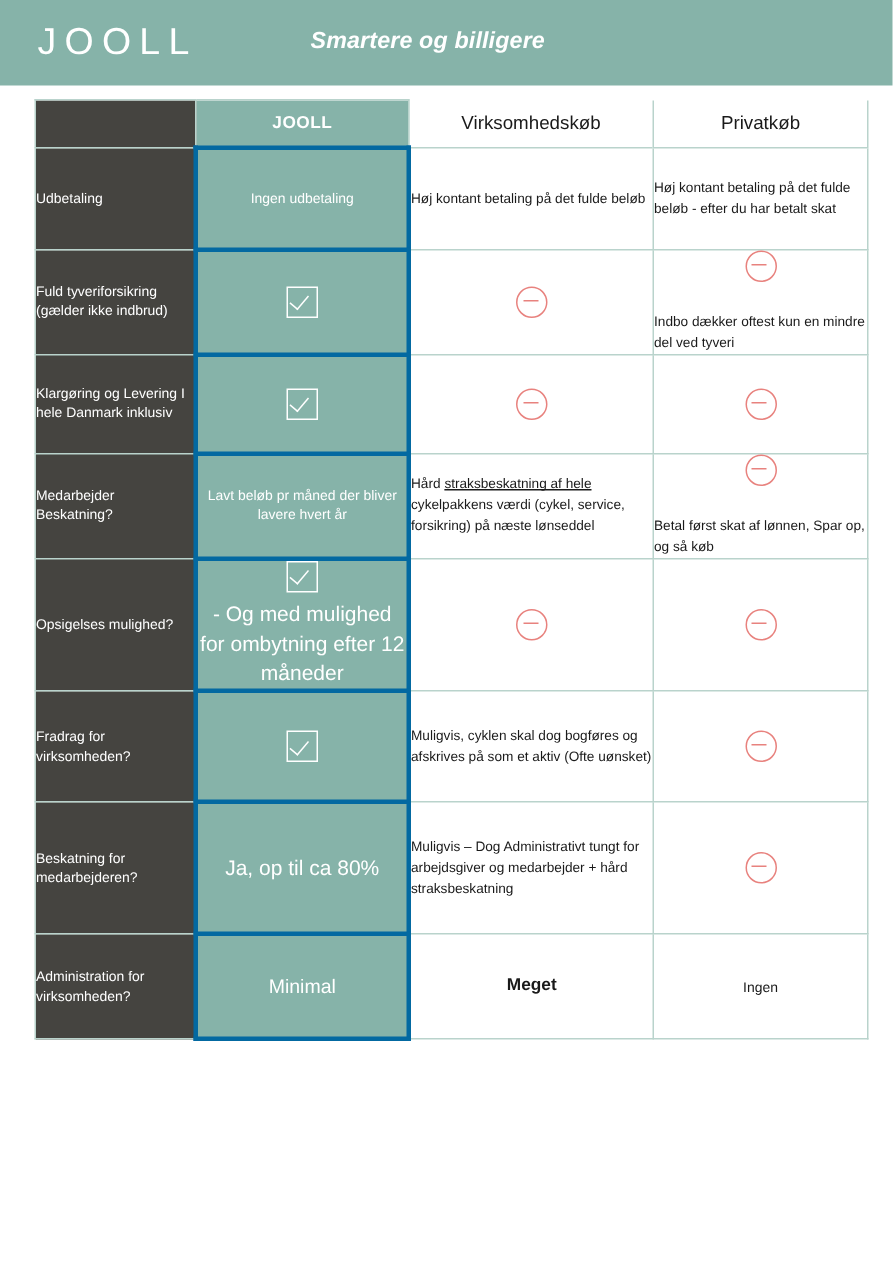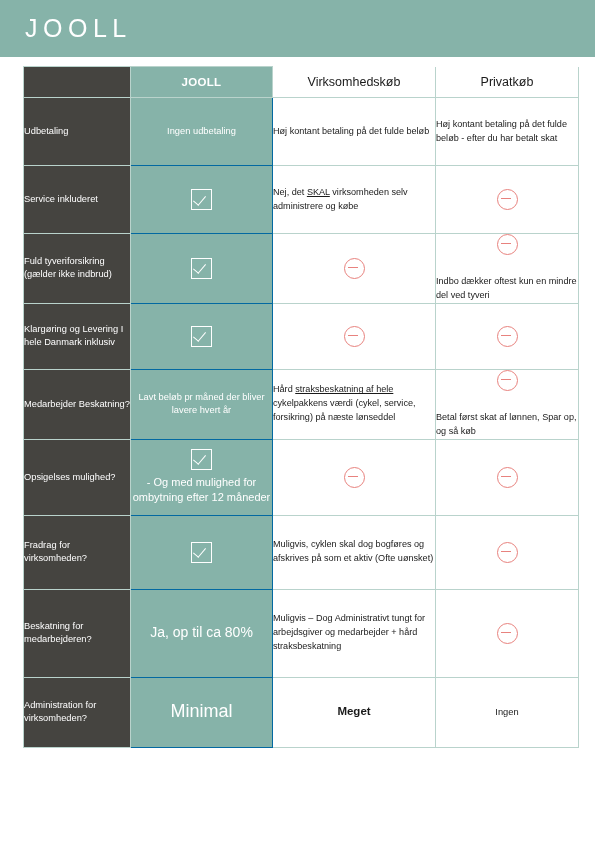--- a/index.html
+++ b/index.html
@@ -109,37 +109,37 @@
     padding: 4px 0 4px 11px;
     border: 1px solid #b9d3cc;
   }
   td.joll {
     background: #86b3a9;
     color: #ffffff;
     text-align: center;
     font-size: 9.3px;
     line-height: 1.42;
     padding: 4px 10px;
-    border: 1px solid #0369a1;
+    border: 3px solid #0369a1;
   }
   td.plain {
     background: #ffffff;
     color: #1a1a1a;
     font-size: 9.1px;
     line-height: 1.52;
     padding: 4px 12px;
     border: 1px solid #b9d3cc;
   }
   td.plain.center { text-align: center; }
   td.joll.big {
     font-size: 14px;
     font-weight: normal;
   }
   td.joll.big2 {
-    font-size: 18px;
+    font-size: 13px;
   }
   td.plain.bigbold {
     text-align: center;
     font-weight: bold;
     font-size: 11.5px;
   }
   td.plain.bigplain {
     text-align: center;
     font-size: 9.3px;
   }
@@ -162,21 +162,21 @@
     top: 2.5px;
     width: 6px;
     height: 11px;
     border-right: 1.8px solid #ffffff;
     border-bottom: 1.8px solid #ffffff;
     transform: rotate(40deg);
   }
   .chk-sub {
     display: block;
     margin-top: 5px;
-    font-size: 11px;
+    font-size: 14px;
     line-height: 1.42;
   }
 
   
   .minus {
     display: inline-block;
     width: 19px;
     height: 19px;
     border: 1.2px solid #e8827e;
     border-radius: 50%;
@@ -199,20 +199,21 @@
     line-height: 1.52;
     text-align: left;
   }
   .cell-stack { text-align: center; }
 </style>
 </head>
 <body>
 
 <div class="header-band">
   <div class="brand-logo">JOOLL</div>
+  <div class="tagline">Smartere og billigere</div>
 </div>
 
 <div class="table-wrap">
   <table class="compare">
     <colgroup>
       <col class="c1">
         <col class="c2">
         <col class="c3">
         <col class="c4">
     </colgroup>
@@ -225,26 +226,20 @@
       </tr>
     </thead>
     <tbody id="tbody">
         <tr style="height: 68px;">
           <td class="lbl">Udbetaling</td>
           <td class="joll">Ingen udbetaling</td>
           <td class="plain">Høj kontant betaling på det fulde beløb</td>
           <td class="plain">Høj kontant betaling på det fulde beløb - efter du har betalt skat</td>
         </tr>
         <tr style="height: 68px;">
-          <td class="lbl">Service inkluderet</td>
-          <td class="joll cell-stack"><span class="chk"></span></td>
-          <td class="plain">Nej, det <span class="u">SKAL</span> virksomheden selv administrere og købe</td>
-          <td class="plain center"><span class="minus"></span></td>
-        </tr>
-        <tr style="height: 68px;">
           <td class="lbl">Fuld tyveriforsikring (gælder ikke indbrud)</td>
           <td class="joll cell-stack"><span class="chk"></span></td>
           <td class="plain center"><span class="minus"></span></td>
           <td class="plain center"><span class="minus"></span><span class="minus-sub">Indbo dækker oftest kun en mindre del ved tyveri</span></td>
         </tr>
         <tr style="height: 66px;">
           <td class="lbl">Klargøring og Levering I hele Danmark inklusiv</td>
           <td class="joll cell-stack"><span class="chk"></span></td>
           <td class="plain center"><span class="minus"></span></td>
           <td class="plain center"><span class="minus"></span></td>

